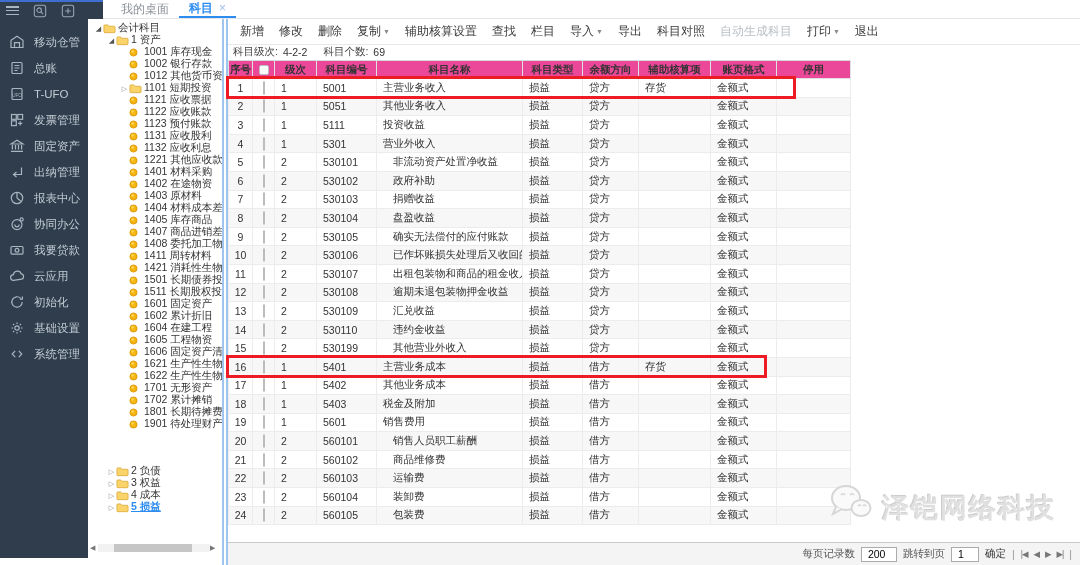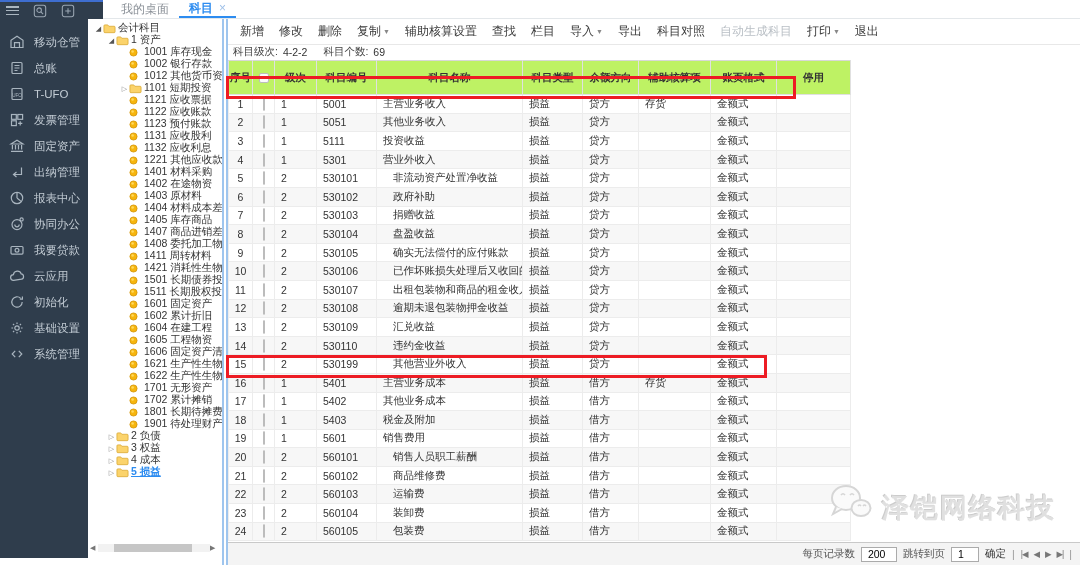--- a/index.html
+++ b/index.html
@@ -43,21 +43,21 @@
   .main { position:absolute; left:228px; top:19px; width:852px; height:546px; background:#fff; }
   .toolbar { height:26px; display:flex; align-items:center; gap:15px; padding-left:12px; border-bottom:1px solid #e8e8e8; }
   .tb-btn { font-size:12px; color:#3a3a3a; cursor:pointer; display:flex; align-items:center; gap:2px; background:none; border:none; font-family:inherit; white-space:nowrap; }
   .tb-btn.disabled { color:#b9bfc5; cursor:default; }
   .caret { font-size:7px; color:#888; }
   .info-row { height:14px; display:flex; align-items:center; gap:5px; padding-left:5px; font-size:10.5px; color:#444; }
   .info-row b { font-weight:normal; color:#333; }
 
   .grid { position:relative; margin-top:1px; width:624px; }
   table.grid-table { border-collapse:collapse; table-layout:fixed; width:622px; }
-  .grid-table th { height:34px; font-size:10.5px; font-weight:bold; color:#333; background:#bef264; border:1px solid #e0e0e0; border-top:1px solid #d8d8d8; text-align:center; overflow:hidden; white-space:nowrap;font-family:Liberation Serif, serif; }
+  .grid-table th { height:18px; font-size:10.5px; font-weight:bold; color:#333; background:#ec4899; border:1px solid #e0e0e0; border-top:1px solid #d8d8d8; text-align:center; overflow:hidden; white-space:nowrap;font-family:Liberation Serif, serif; }
   .grid-table td { height:18.6px; font-size:10.5px; color:#333; border:1px solid #ececec; padding:0 0 0 6px; overflow:hidden; white-space:nowrap; }
   .grid-table tr.even td { background:#f7f7f7; }
   .grid-table td.c-center { text-align:center; padding:0; }
   .grid-table td.name-l2 { padding-left:16px; }
   .cbx { width:10px; height:10px; border:1px solid #bcbcbc; background:#fbfbfb; border-radius:2px; margin:0 auto; cursor:pointer; }
   .hl-box { position:absolute; border:3px solid #ed1c24; pointer-events:none; z-index:5; }
 
   .pagination { position:absolute; left:0; bottom:0; width:852px; height:23px; background:#f4f4f4; border-top:1px solid #c9c9c9; display:flex; align-items:center; justify-content:flex-end; gap:6px; padding-right:8px; font-size:10.5px; color:#555; }
   .pg-input { width:36px; height:15px; border:1px solid #ababab; background:#fff; font-size:10.5px; text-align:left; padding:0 6px; font-family:inherit; }
   .pg-input.small { width:28px; }
@@ -555,21 +555,21 @@
         <div class="tree-row" style="padding-left: 30px;">
           <span class="tree-exp"></span>
           <span class="tree-ico">
             <svg width="9" height="9" viewBox="0 0 10 10">
               <circle cx="5" cy="5" r="4" fill="#f6b50e" stroke="#cf9000" stroke-width="0.8"></circle>
               <circle cx="4" cy="4" r="1.4" fill="#ffd95e"></circle>
             </svg>
           </span>
           <span class="tree-label">1901 待处理财产损溢</span>
         </div>
-        <div class="tree-row" style="padding-left: 17px;">
+        <div class="tree-row" style="padding-left: 17px; margin-top: 35px;">
           <span class="tree-exp">▷</span>
           <span class="tree-ico">
             <svg width="13" height="11" viewBox="0 0 14 11">
               <path d="M1 2.6 a1 1 0 0 1 1-1 h3.1 l1.2 1.5 h5.7 a1 1 0 0 1 1 1 v4.9 a1 1 0 0 1 -1 1 h-10 a1 1 0 0 1 -1-1 Z" fill="#fbd36b" stroke="#d8a62e" stroke-width="0.8"></path>
             </svg>
           </span>
           <span class="tree-label">2 负债</span>
         </div>
         <div class="tree-row" style="padding-left: 17px;">
           <span class="tree-exp">▷</span>

